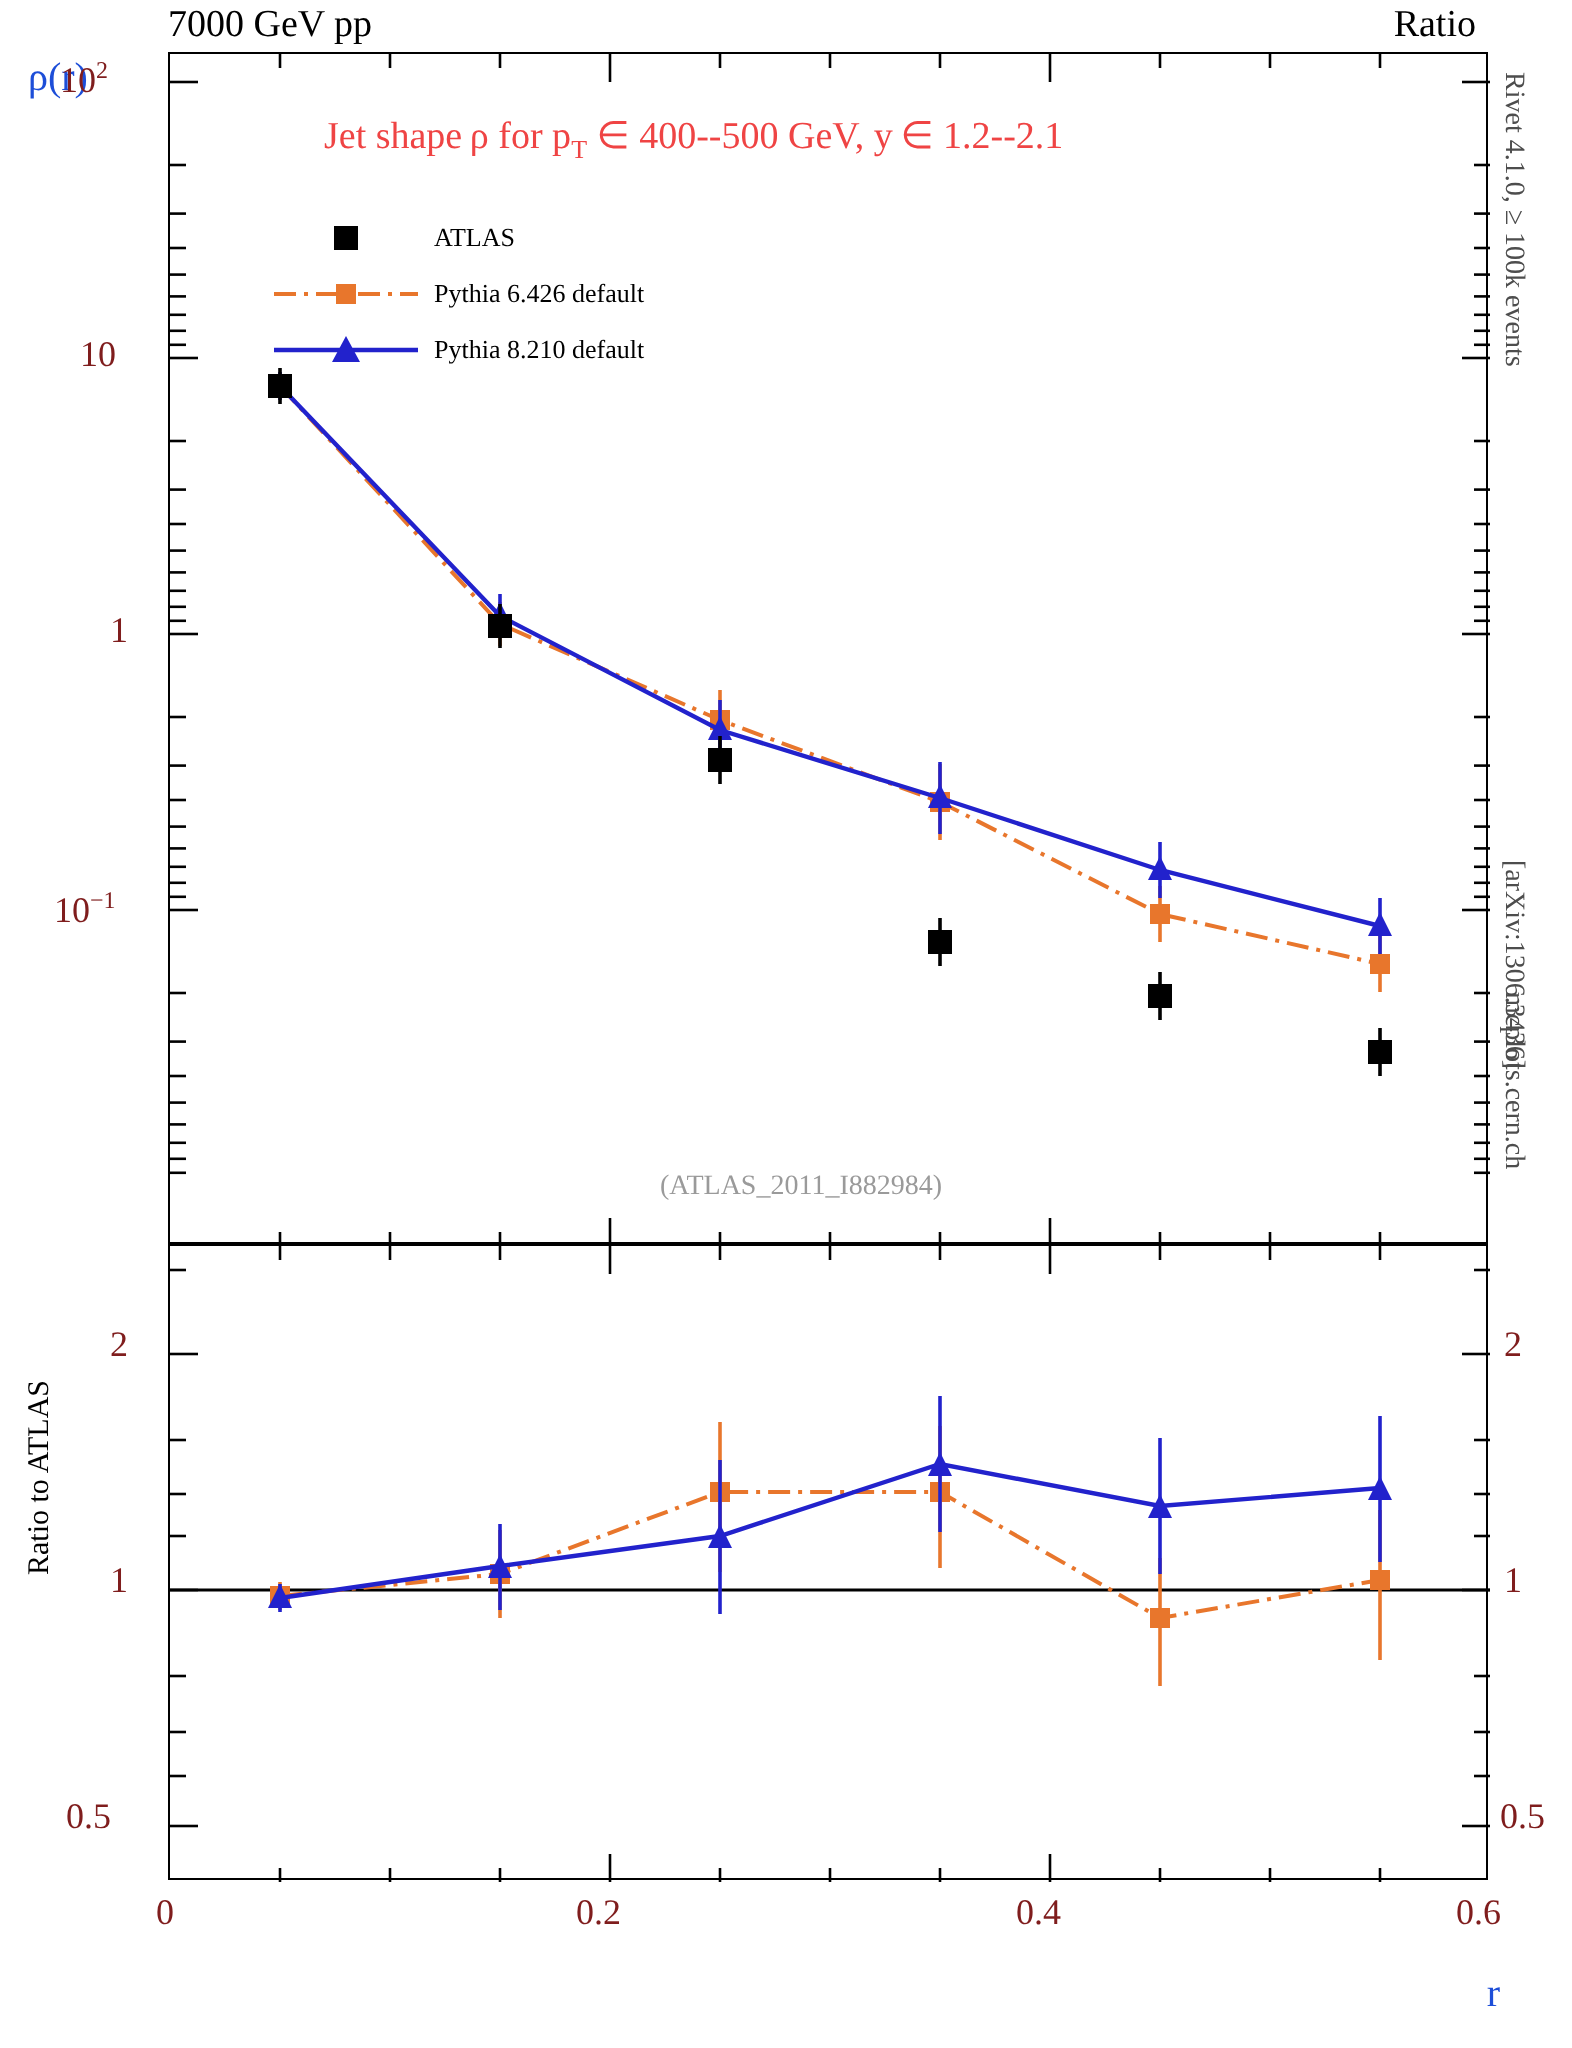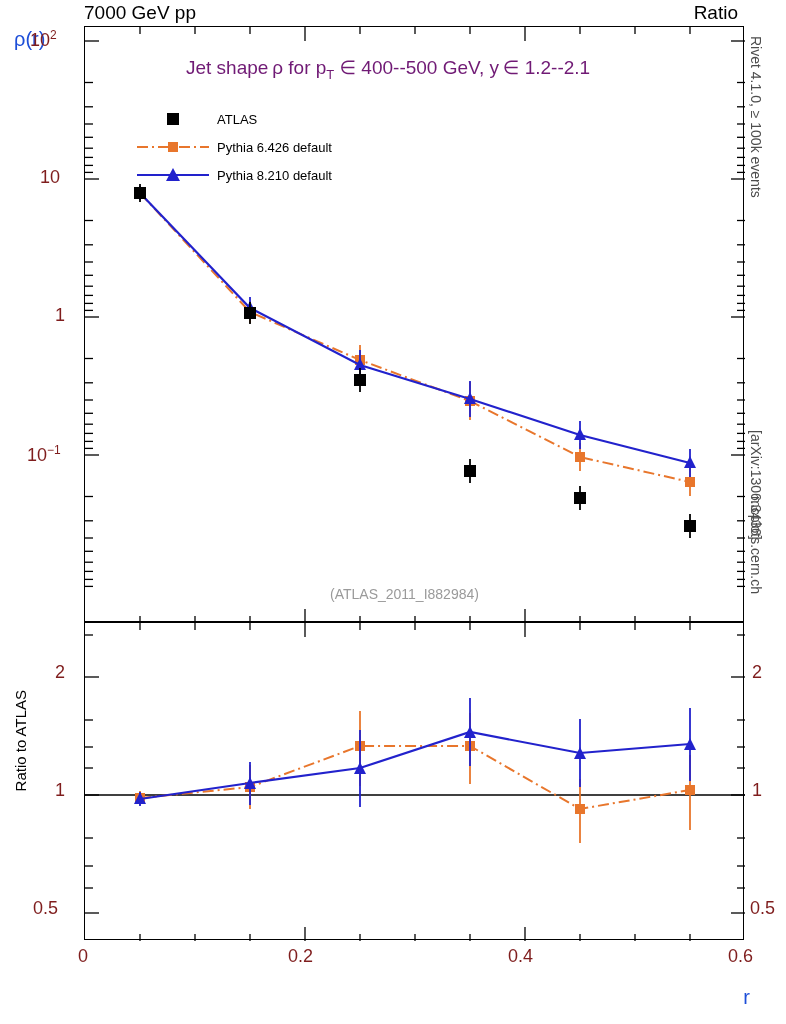--- a/index.html
+++ b/index.html
@@ -11,21 +11,21 @@
     width: 786px;
     height: 1024px;
     font-family: "Liberation Sans", sans-serif;
     color: #000000;
     position: relative;
     overflow: hidden;
   }
   .root {
     position: absolute;
     left: 0; top: 0;
-    width: 786px; height: 1024px;
+    width: 786px; height: 1024px; font-family: Liberation Serif, serif;
   }
   .hdr {
     position: absolute;
     font-size: 19px;
     color: #000;
   }
   #hdr-left { left: 84px; top: 2px; }
   #hdr-right { right: 48px; top: 2px; }
 
   .sidetext {
@@ -85,23 +85,23 @@
     transform: rotate(-90deg) translate(-100%, 0);
     white-space: nowrap;
   }
   #xlabel {
     right: 36px; top: 986px;
     font-size: 20px;
   }
 
   .title {
     position: absolute;
-    left: 186px; top: 56px;
+    left: 162px; top: 56px;
     font-size: 19px;
-    color: #701a75;
+    color: #ef4444;
     white-space: nowrap;
   }
   .watermark {
     position: absolute;
     left: 330px; top: 586px;
     font-size: 14px;
     color: #9a9a9a;
     white-space: nowrap;
   }
 

